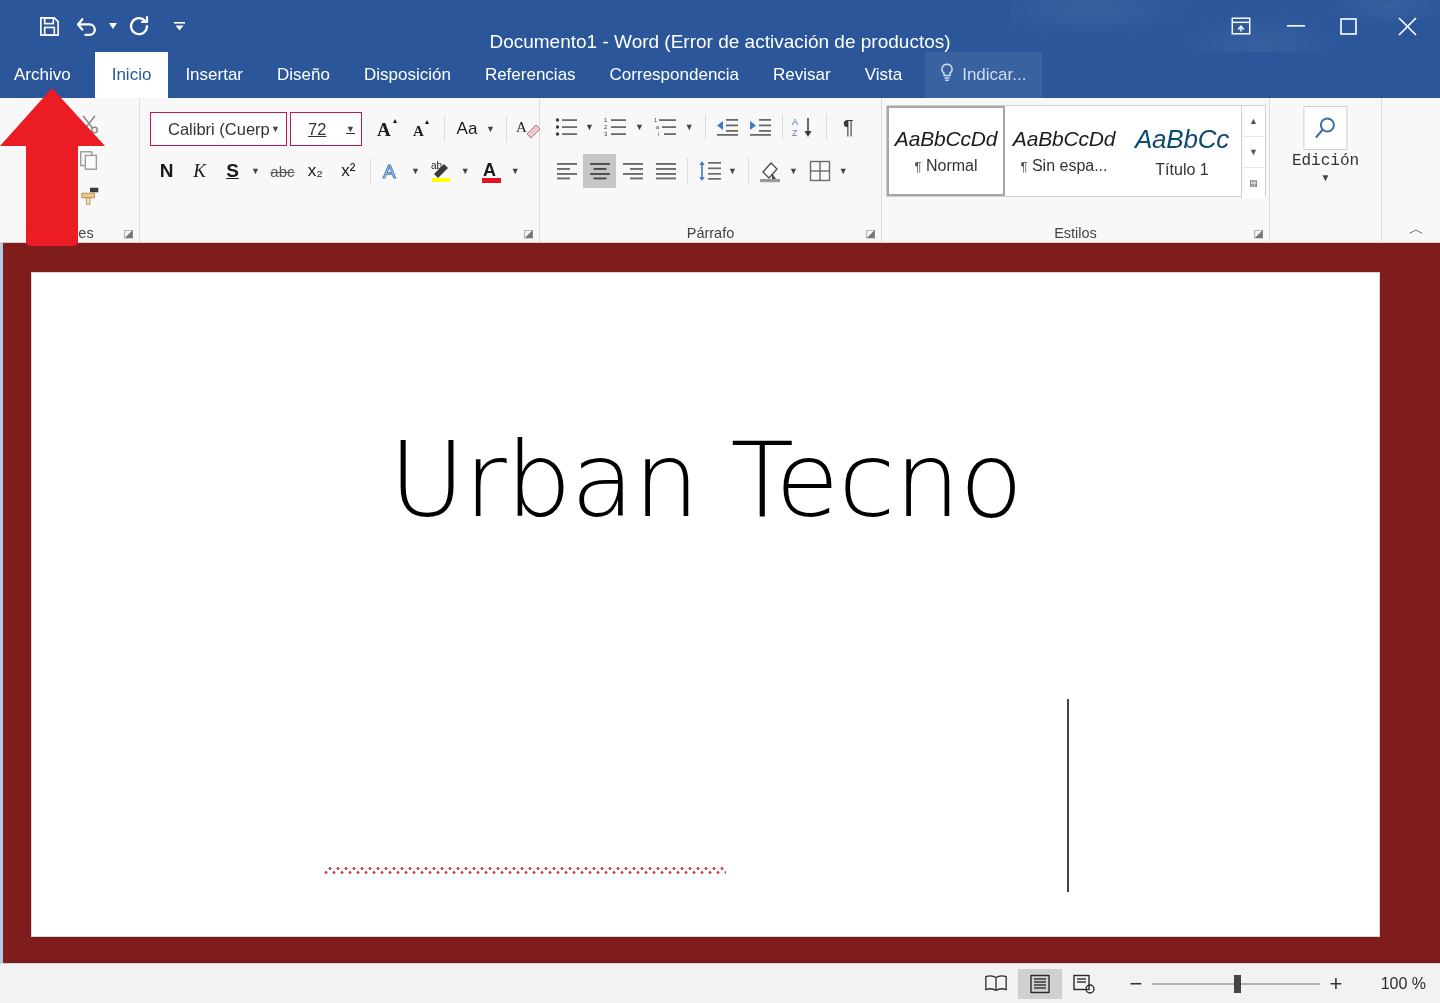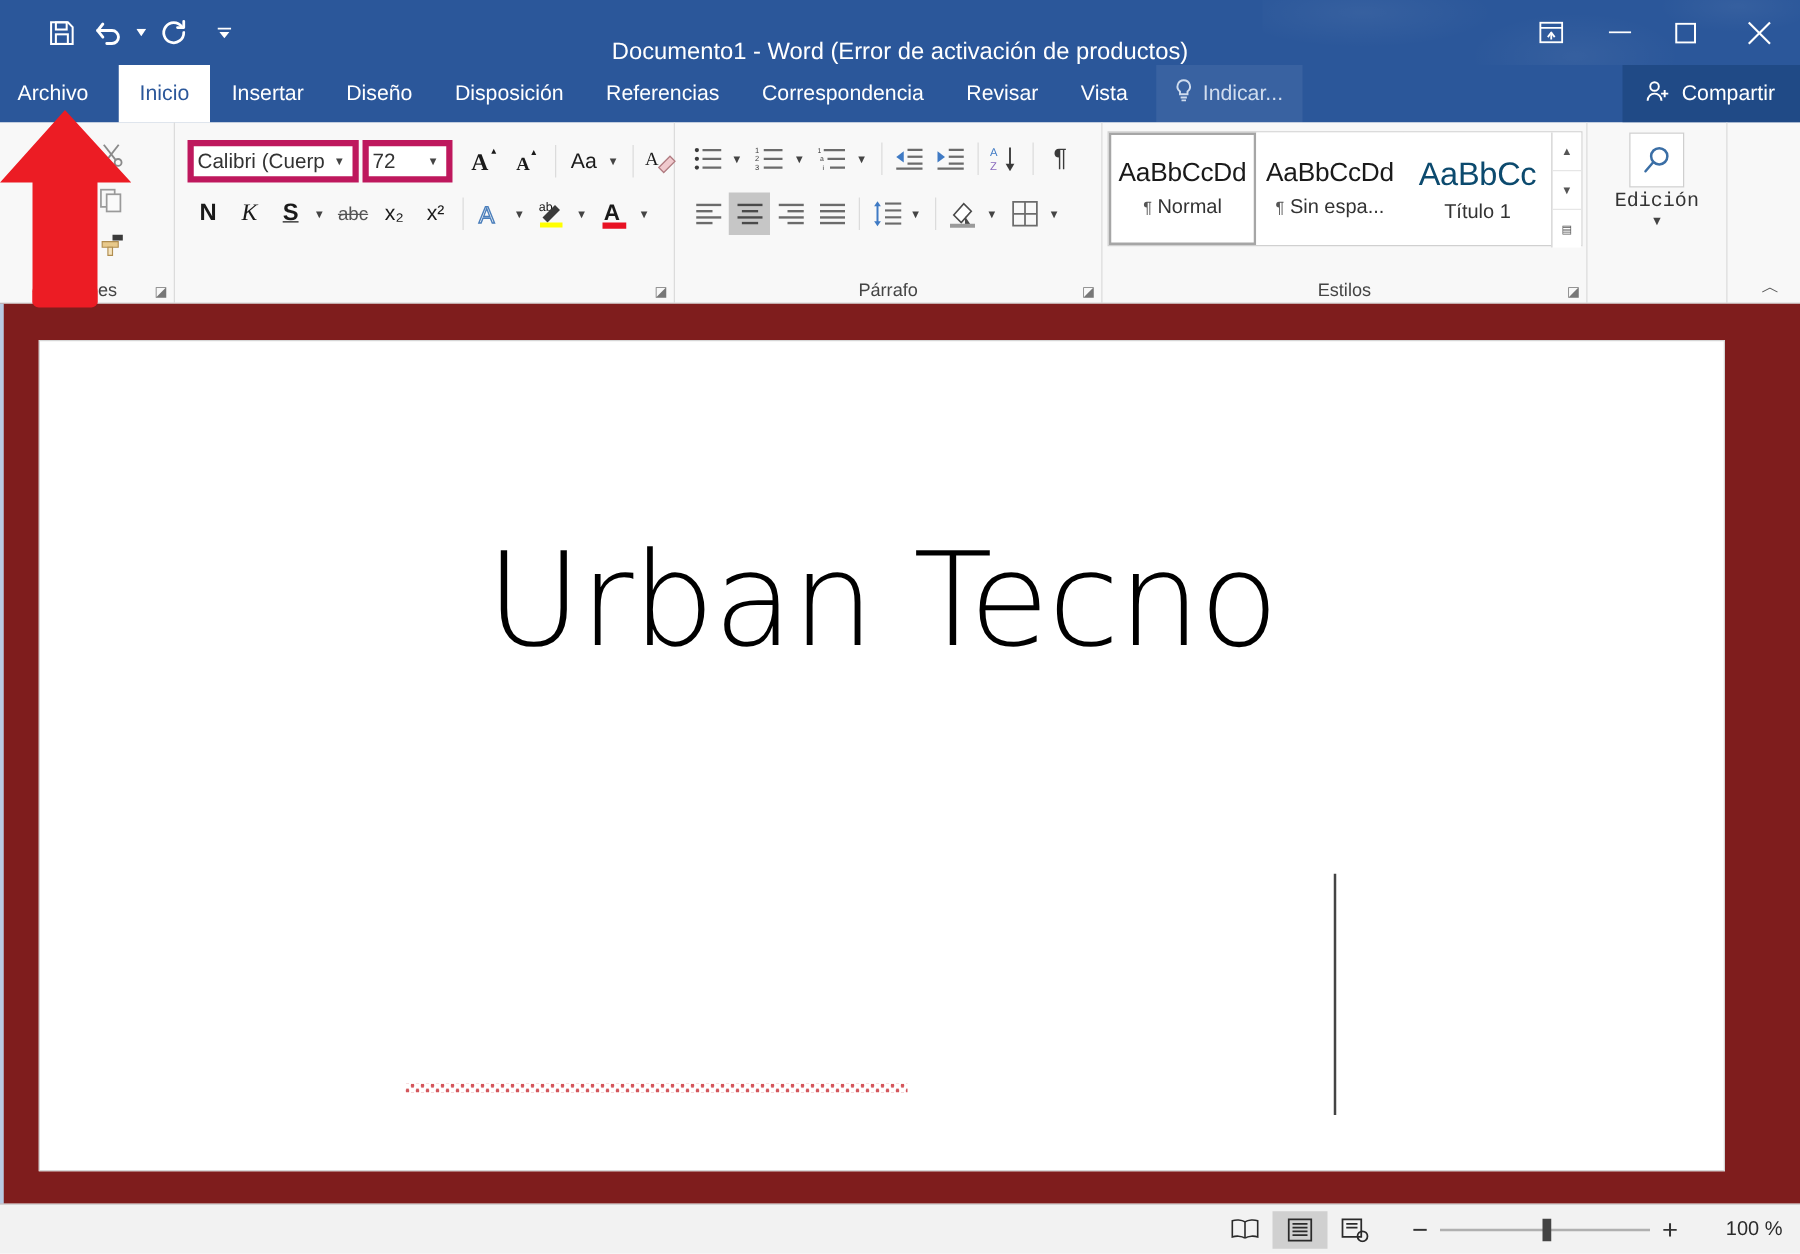--- a/index.html
+++ b/index.html
@@ -129,32 +129,32 @@
   .clip-ico { height: 36px; display: flex; align-items: center; }
 
   
   #grp-font { left: 140px; width: 400px; }
   .font-row1 {
     position: absolute; left: 10px; top: 14px;
     display: flex; align-items: center; gap: 0;
   }
   .combo {
     height: 34px; background: #fff;
-    border: 5px solid #be185d;
+    border: 1px solid #be185d;
     display: flex; align-items: center;
-    padding: 0 2px 0 3px;
+    padding: 0 2px 0 17px;
     font-size: 16.5px; color: #333;
   }
   .combo .cv {
     overflow: hidden; white-space: nowrap;
     display: block;
   }
   #font-name-combo { width: 137px; }
   #font-name-combo .cv { width: 113px; }
-  #font-size-combo { width: 72px; margin-left: 3px; }
+  #font-size-combo { width: 72px; margin-left: 3px; text-decoration: underline; }
   #font-size-combo .cv { width: 46px; }
   .combo-caret { margin-left: auto; font-size: 9px; color: #444; padding-right: 4px; }
   .icn-btn {
     height: 34px; min-width: 34px;
     display: flex; align-items: center; justify-content: center;
     color: #333;
   }
   .v-sep { width: 1px; height: 26px; background: #dcdcdc; margin: 0 5px; }
   .font-row2 {
     position: absolute; left: 10px; top: 56px;
@@ -191,21 +191,21 @@
     border: 1px solid #d0d0d0; background: #fff;
     height: 92px;
   }
   .style-item {
     width: 118px; height: 90px;
     display: flex; flex-direction: column;
     align-items: center; justify-content: center;
     gap: 6px; background: #ffffff;
   }
   .style-item.sel { border: 2px solid #a6a6a6; }
-  .style-prev { font-size: 21px; color: #1a1a1a; letter-spacing: -0.2px; }
+  .style-prev { font-size: 21px; color: #1a1a1a; letter-spacing: -0.2px; font-style: italic; }
   .style-prev.t1 { color: #0c4a6e; font-weight: 300; font-size: 26px; }
   .style-name { font-size: 16px; color: #333; white-space: nowrap; }
   .pilcrow-sm { font-size: 13px; color: #555; }
   .gallery-scroll {
     width: 24px; height: 92px;
     display: flex; flex-direction: column;
     border-left: 1px solid #d0d0d0; background: #fff;
   }
   .gs-btn {
     flex: 1; display: flex; align-items: center; justify-content: center;
@@ -405,31 +405,20 @@
         <span>
           <svg width="16" height="20" viewBox="0 0 16 20" fill="none" stroke="#cfdcee" stroke-width="1.5">
             <path d="M8 1.2a5 5 0 0 0-3 9v2.2h6V10.2a5 5 0 0 0-3-9z"></path>
             <line x1="5.5" y1="15" x2="10.5" y2="15"></line>
             <line x1="6.2" y1="17.3" x2="9.8" y2="17.3"></line>
           </svg>
         </span>
         <span>Indicar...</span>
       </div>
     </div>
-    <div class="share">
-      <span>
-        <svg width="21" height="20" viewBox="0 0 22 20" fill="none" stroke="#fff" stroke-width="1.6">
-          <circle cx="8" cy="6" r="3.6"></circle>
-          <path d="M2.2 18c0-3.6 2.6-6 5.8-6s5.8 2.4 5.8 6"></path>
-          <line x1="16.5" y1="9" x2="16.5" y2="15"></line>
-          <line x1="13.5" y1="12" x2="19.5" y2="12"></line>
-        </svg>
-      </span>
-      <span>Compartir</span>
-    </div>
   </div>
 
   <div class="ribbon">
 
     <div class="grp" id="grp-clipboard">
       <div class="clip-icons">
         <div class="clip-ico">
           <svg width="22" height="22" viewBox="0 0 24 24" fill="none" stroke="#8a8a8a" stroke-width="1.6">
             <circle cx="6" cy="18.5" r="3"></circle>
               <circle cx="18" cy="18.5" r="3"></circle>

